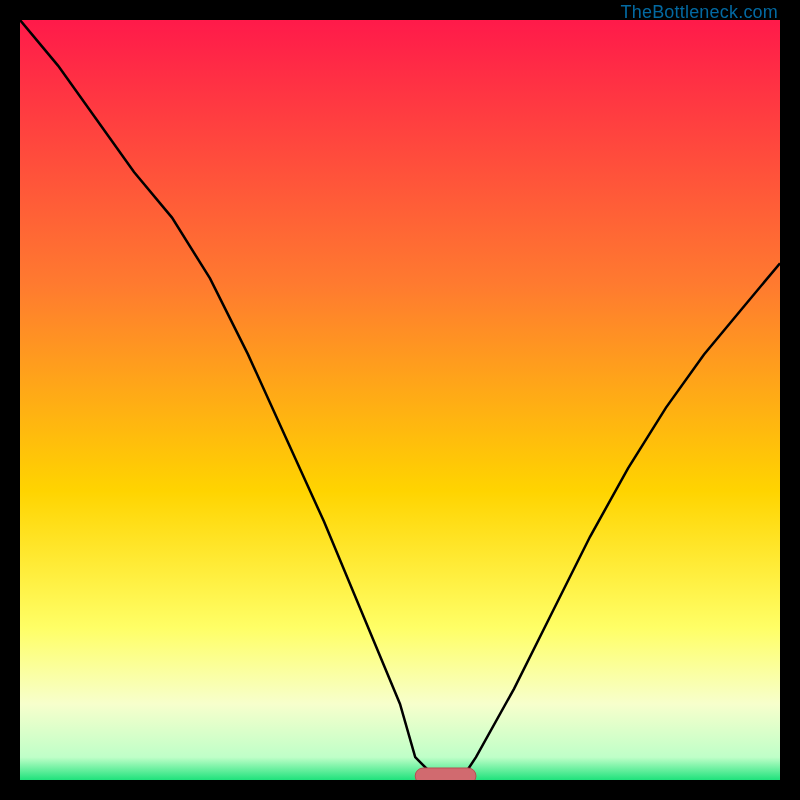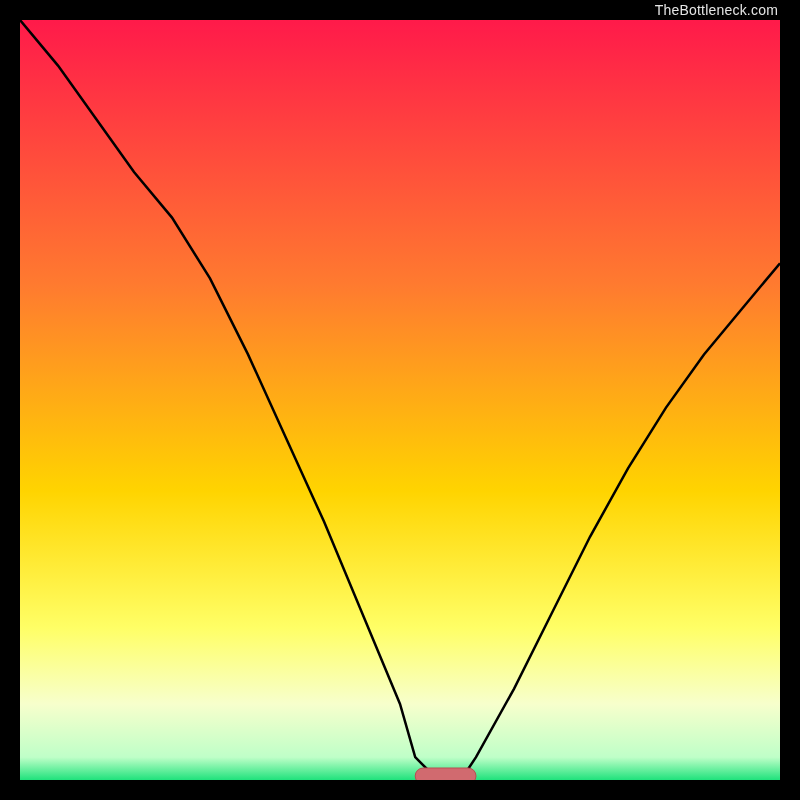--- a/index.html
+++ b/index.html
@@ -22,22 +22,22 @@
   .plot-bg {
     position: absolute;
     left: 0; top: 0;
     width: 760px;
     height: 760px;
   }
   .watermark {
     position: absolute;
     top: 2px;
     right: 22px;
-    color: #e5e5e5;
-    font-size: 14px;
+    color: #0369a1;
+    font-size: 18px;
     font-weight: 500;
     letter-spacing: 0.2px;
     pointer-events: none;
   }
   svg {
     position: absolute;
     left: 0; top: 0;
   }
 </style>
 </head>

